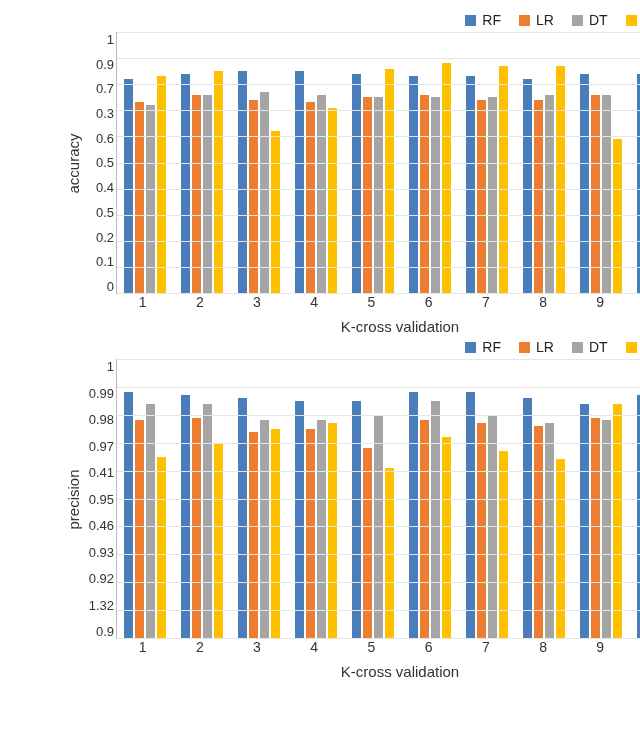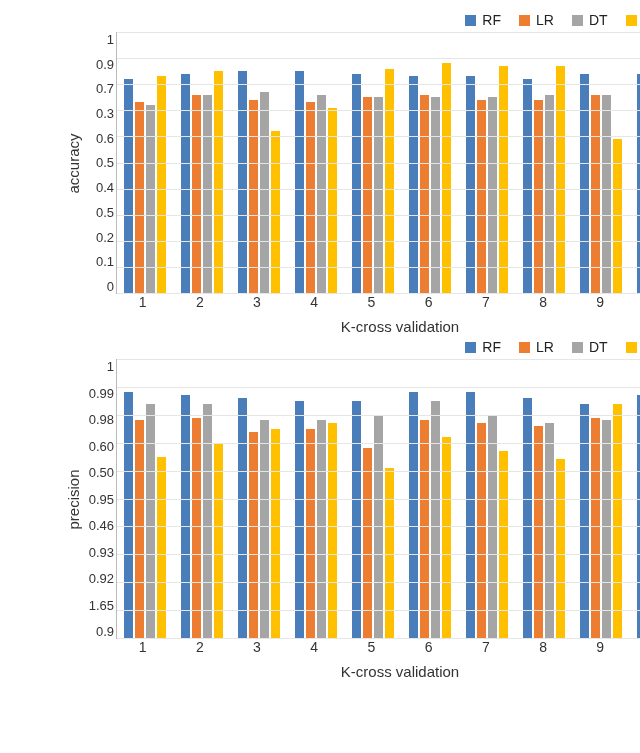--- a/index.html
+++ b/index.html
@@ -174,27 +174,27 @@
       </div>
     </div>
     <div class="plot-wrap" style="height:280px">
       <div class="ylabel">
           <span>precision</span>
         </div>
       <div class="yticks" id="yticks-1">
           <div>1</div>
           <div>0.99</div>
           <div>0.98</div>
-          <div>0.60</div>
-          <div>0.50</div>
+          <div>0.97</div>
+          <div>0.41</div>
           <div>0.95</div>
           <div>0.46</div>
           <div>0.93</div>
           <div>0.92</div>
-          <div>1.65</div>
+          <div>1.32</div>
           <div>0.9</div>
         </div>
       <div class="plot" id="plot-1">
         <div class="groups" id="groups-1">
             <div class="group">
               <div class="bar" title="RF: 0.988" style="height: 88%; background: rgb(74, 126, 187);"></div>
               <div class="bar" title="LR: 0.978" style="height: 78%; background: rgb(237, 125, 49);"></div>
               <div class="bar" title="DT: 0.984" style="height: 84%; background: rgb(165, 165, 165);"></div>
               <div class="bar" title="NB: 0.965" style="height: 65%; background: rgb(255, 192, 0);"></div>
             </div>

